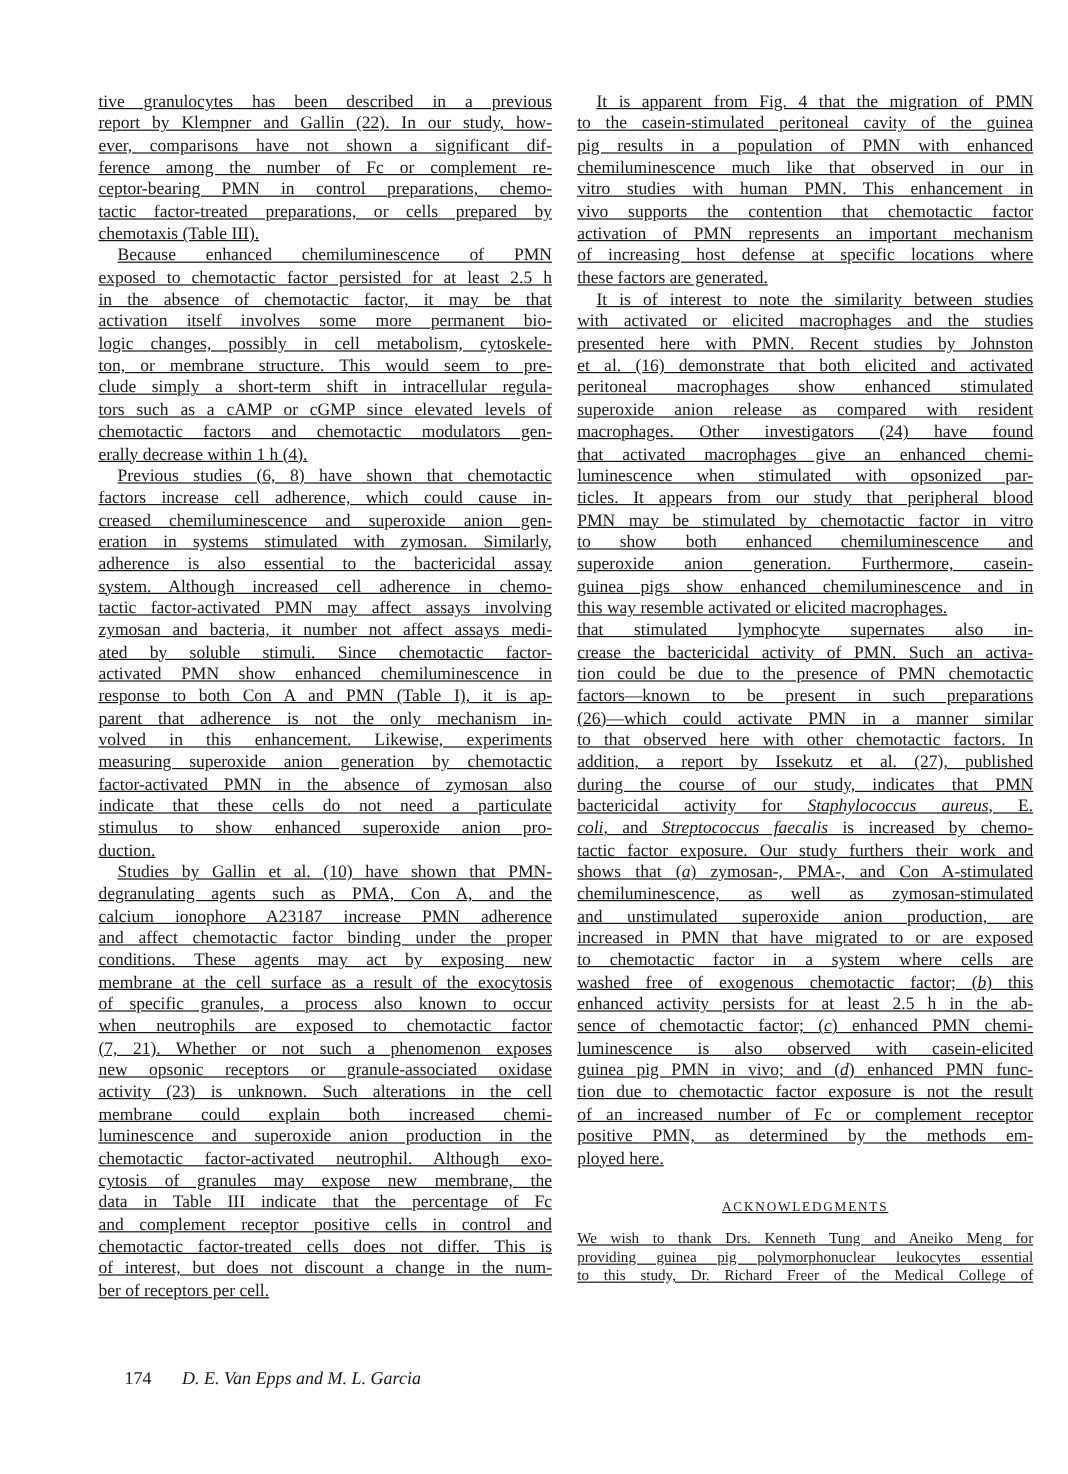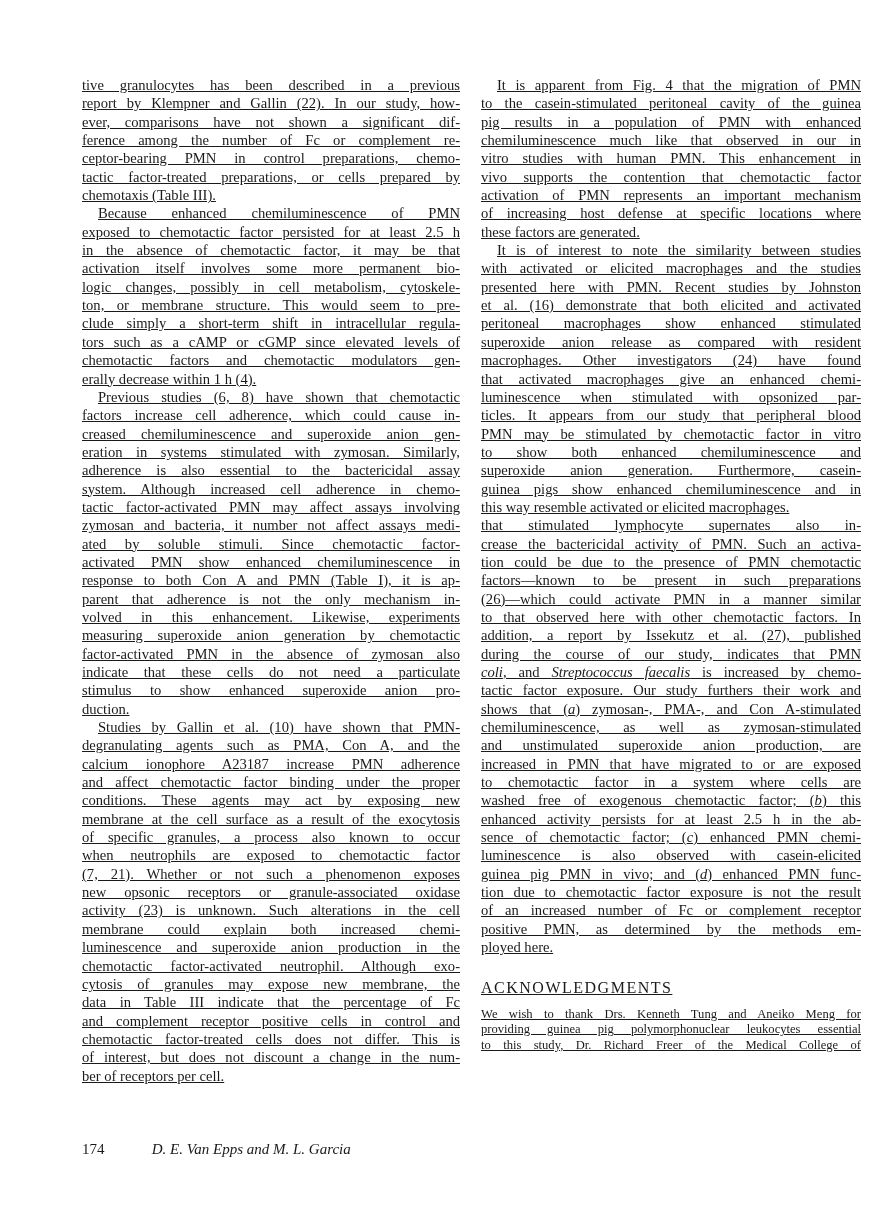--- a/index.html
+++ b/index.html
@@ -4,24 +4,24 @@
 <style>
   html, body { margin: 0; padding: 0; background: #ffffff; }
   body { width: 890px; height: 1228px; position: relative; overflow: hidden;
          font-family: "Liberation Serif", "DejaVu Serif", serif; color: #1a1a1a; }
   .col { position: absolute; top: 76px; width: 378px; font-size: 14.6px; line-height: 18.35px; text-decoration: underline; }
   .col.left { left: 82px; }
   .col.right { left: 481px; width: 380px; }
   .line { display: block; white-space: nowrap; text-align: justify; text-align-last: justify; height: 18.35px; }
   .line.last { text-align-last: left; }
   .line.indent { padding-left: 16px; }
-  .heading { letter-spacing: 1.5px; font-size: 16px; margin: 22px 0 10px 0; }
+  .heading { text-align: center; letter-spacing: 1.5px; font-size: 11px; margin: 22px 0 10px 0; }
   .ack { font-size: 12.6px; line-height: 15.4px; }
   .ack .line { height: 15.4px; }
-  .footer { position: absolute; top: 1141px; left: 82px; font-size: 15px; }
+  .footer { position: absolute; top: 1141px; left: 82px; font-size: 15px; text-align: center; }
   .footer .pg { display: inline-block; width: 66px; }
   .footer .auth { font-style: italic; }
   i { font-style: italic; }
 </style>
 </head>
 <body>
 
 <div class="col left" id="left-col">
     <div>
       <span class="line">tive granulocytes has been described in a previous</span>
@@ -119,20 +119,21 @@
       </div>
       <div>
         <span class="line">that stimulated lymphocyte supernates also in-</span>
         <span class="line">crease the bactericidal activity of PMN. Such an activa-</span>
         <span class="line">tion could be due to the presence of PMN chemotactic</span>
         <span class="line">factors—known to be present in such preparations</span>
         <span class="line">(26)—which could activate PMN in a manner similar</span>
         <span class="line">to that observed here with other chemotactic factors. In</span>
         <span class="line">addition, a report by Issekutz et al. (27), published</span>
         <span class="line">during the course of our study, indicates that PMN</span>
+        <span class="line">bactericidal activity for <i>Staphylococcus aureus</i>, E.</span>
         <span class="line"><i>coli</i>, and <i>Streptococcus faecalis</i> is increased by chemo-</span>
         <span class="line">tactic factor exposure. Our study furthers their work and</span>
         <span class="line">shows that (<i>a</i>) zymosan-, PMA-, and Con A-stimulated</span>
         <span class="line">chemiluminescence, as well as zymosan-stimulated</span>
         <span class="line">and unstimulated superoxide anion production, are</span>
         <span class="line">increased in PMN that have migrated to or are exposed</span>
         <span class="line">to chemotactic factor in a system where cells are</span>
         <span class="line">washed free of exogenous chemotactic factor; (<i>b</i>) this</span>
         <span class="line">enhanced activity persists for at least 2.5 h in the ab-</span>
         <span class="line">sence of chemotactic factor; (<i>c</i>) enhanced PMN chemi-</span>

